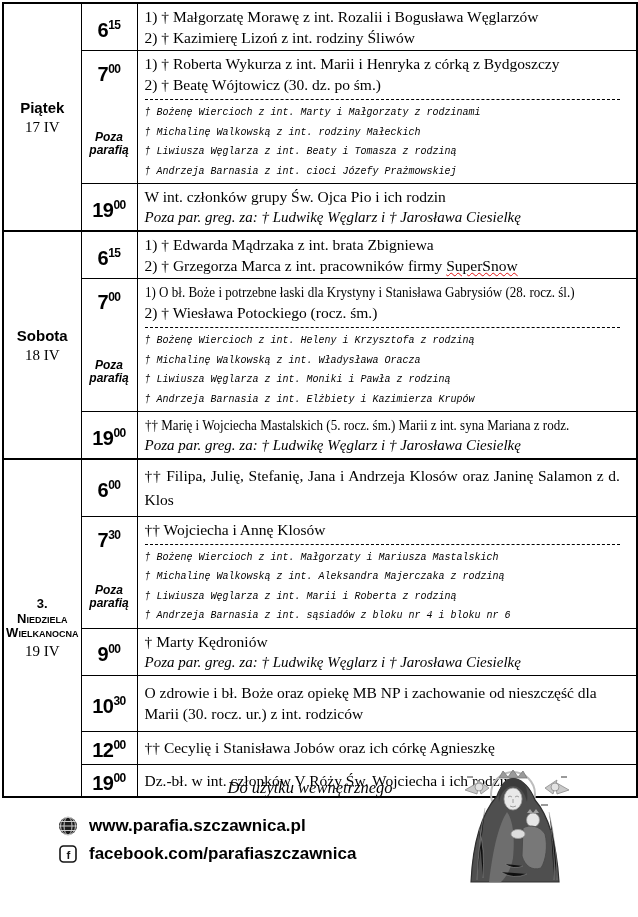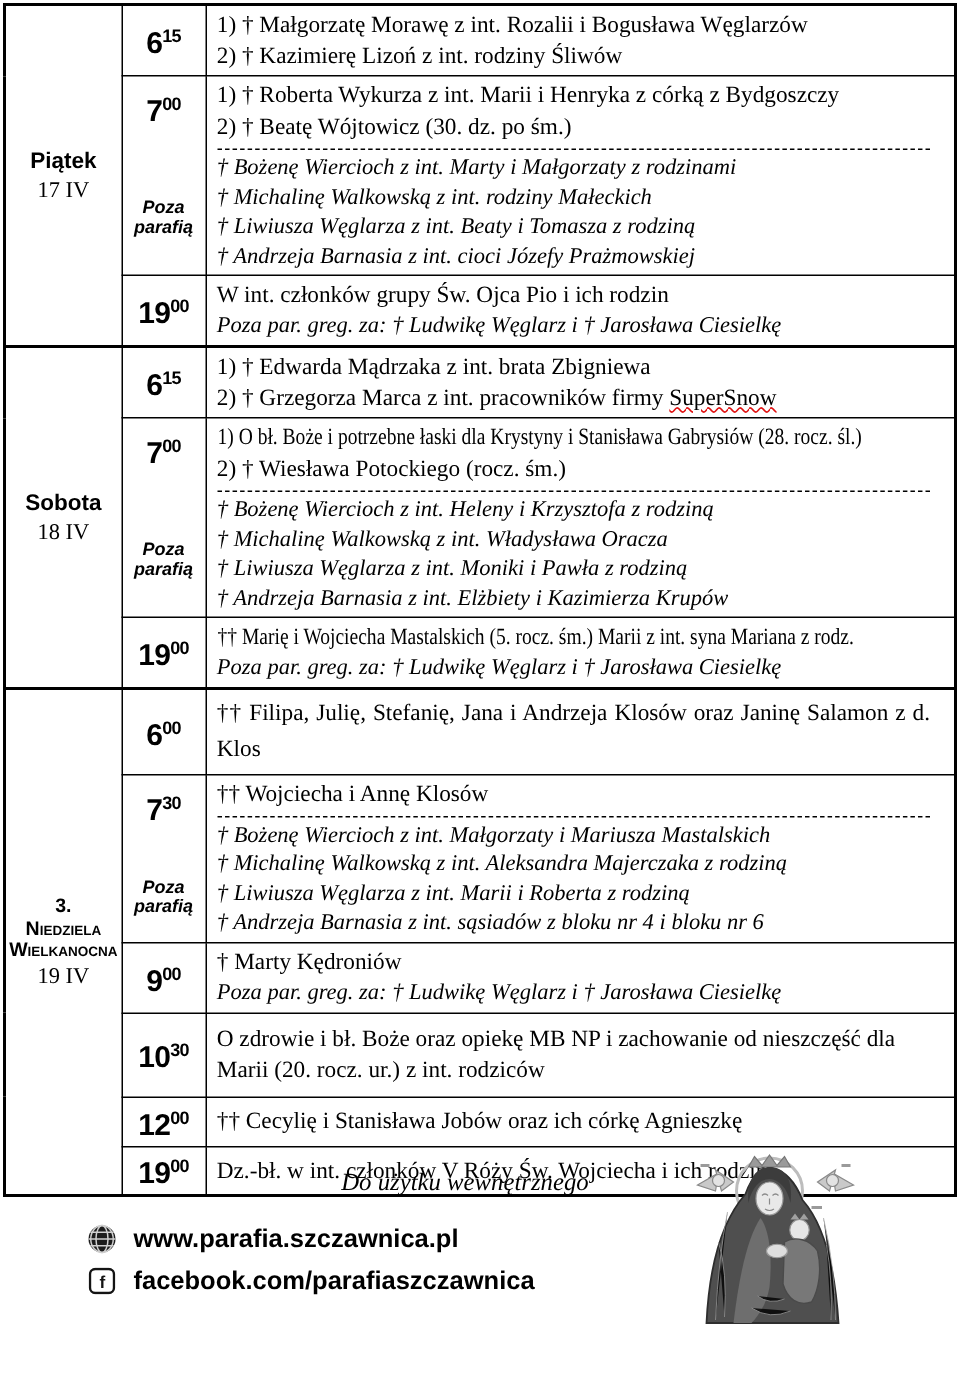--- a/index.html
+++ b/index.html
@@ -41,21 +41,21 @@
     font-family:"Liberation Sans", sans-serif; font-weight:bold; font-style:italic;
     font-size:12px; line-height:13px; margin-top:46px; padding:0 2px;
   }
   .time-cell.poza-mid .poza-label { margin-top:34px; }
 
   .int-cell { padding:2px 16px 2px 7px; overflow:hidden; }
   .line { font-size:15.5px; line-height:21px; }
   .line.justify { text-align:justify; line-height:24px; }
   .condensed { transform:scaleX(0.84); transform-origin:0 50%; white-space:nowrap; width:119%; }
   .dashed { border:none; border-top:1.6px dashed #000; margin:4px 0 3px; }
-  .poza-line { font-style:italic; font-size:15px; line-height:19.5px; }
+  .poza-line { font-style:italic; font-size:10px; line-height:19.5px;font-family:Liberation Mono, monospace; }
   .greg { font-style:italic; font-size:15px; line-height:21px; }
   .squiggle {
     text-decoration:underline; text-decoration-style:wavy;
     text-decoration-color:#e01010; text-decoration-thickness:1px;
   }
 
   
   tr.r-f1{height:44px} tr.r-f2{height:133px} tr.r-f3{height:39px}
   tr.r-s1{height:45px} tr.r-s2{height:122px} tr.r-s3{height:40px}
   tr.r-n1{height:57px} tr.r-n2{height:109px} tr.r-n3{height:43px}
@@ -199,21 +199,21 @@
     <td class="int-cell">
       <div class="line">† Marty Kędroniów</div>
       <div class="greg">Poza par. greg. za: † Ludwikę Węglarz i † Jarosława Ciesielkę</div>
     </td>
   </tr>
   <tr class="r-n4">
     <td class="time-cell">
       <div class="time"><span>10</span><sup>30</sup></div>
     </td>
     <td class="int-cell">
-      <div class="line">O zdrowie i bł. Boże oraz opiekę MB NP i zachowanie od nieszczęść dla Marii (20. rocz. ur.) z int. rodziców</div>
+      <div class="line">O zdrowie i bł. Boże oraz opiekę MB NP i zachowanie od nieszczęść dla Marii (30. rocz. ur.) z int. rodziców</div>
     </td>
   </tr>
   <tr class="r-n5">
     <td class="time-cell">
       <div class="time"><span>12</span><sup>00</sup></div>
     </td>
     <td class="int-cell">
       <div class="line">†† Cecylię i Stanisława Jobów oraz ich córkę Agnieszkę</div>
     </td>
   </tr>

